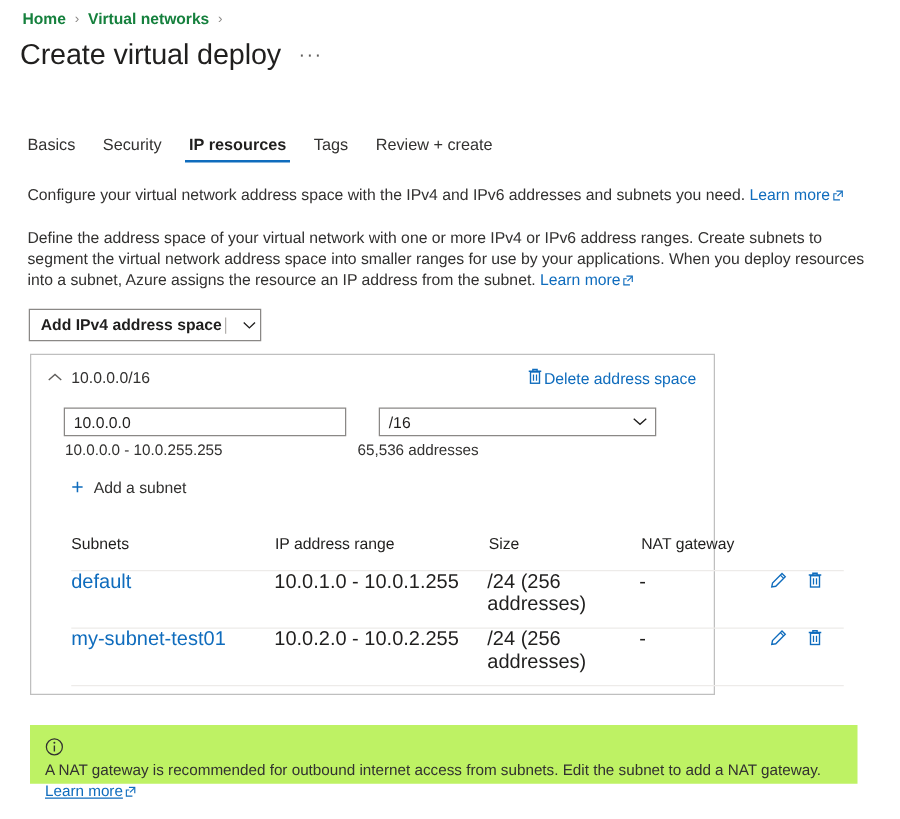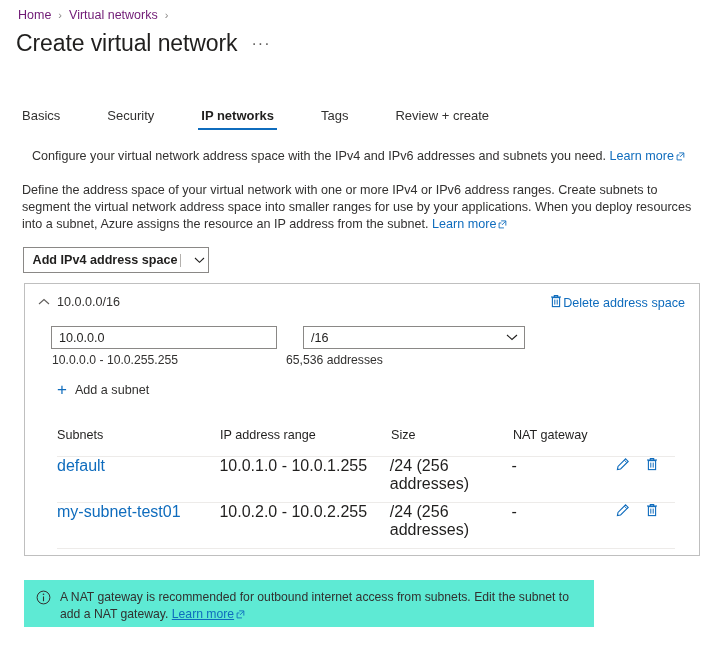--- a/index.html
+++ b/index.html
@@ -21,23 +21,24 @@
   .breadcrumb {
     position: absolute;
     left: 18px;
     top: 8px;
     display: flex;
     align-items: center;
     gap: 7px;
     font-size: 12.5px;
   }
   .crumb-link {
-    color: #701a75;
+    color: #15803d;
     text-decoration: none;
     cursor: pointer;
+    font-weight: bold;
   }
   .crumb-sep {
     color: #8a8886;
     font-size: 11px;
   }
 
   
   .page-title-row {
     position: absolute;
     left: 16px;
@@ -62,21 +63,20 @@
   }
 
   
   .tabs {
     position: absolute;
     left: 11px;
     top: 100px;
     display: flex;
     align-items: flex-end;
     height: 30px;
-    gap: 25px;
   }
   .tab {
     padding: 0 11px 7px 11px;
     font-size: 13px;
     color: #323130;
     cursor: pointer;
     position: relative;
     white-space: nowrap;
   }
   .tab.active {
@@ -89,21 +89,21 @@
     left: 8px;
     right: 8px;
     bottom: 0;
     height: 2px;
     background: #0f6cbd;
   }
 
   
   .intro1 {
     position: absolute;
-    left: 32px;
+    left: 22px;
     top: 148px;
     width: 676px;
     font-size: 12.6px;
     line-height: 17px;
     color: #323130;
   }
   .intro2 {
     position: absolute;
     left: 22px;
     top: 182px;
@@ -160,21 +160,21 @@
     align-items: center;
     justify-content: center;
     color: #201f1e;
   }
 
   
   .card {
     position: absolute;
     left: 24px;
     top: 283px;
-    width: 676px;
+    width: 548px;
     height: 273px;
     border: 1px solid #bfbfbf;
     background: #ffffff;
     box-sizing: border-box;
   }
   .card-header {
     position: absolute;
     left: 0;
     top: 0;
     right: 0;
@@ -333,26 +333,27 @@
     cursor: pointer;
     display: inline-flex;
     color: #0f6cbd;
   }
 
   
   .info-banner {
     position: absolute;
     left: 24px;
     top: 580px;
-    width: 570px;
+    width: 662px;
     height: 47px;
-    background: #5eead4;
+    background: #bef264;
     box-sizing: border-box;
     display: flex;
     padding: 9px 12px 0 12px;
+    flex-direction: column;
   }
   .info-ico {
     flex: 0 0 auto;
     margin-right: 9px;
     margin-top: 1px;
     color: #323130;
   }
   .info-text {
     font-size: 12.2px;
     line-height: 17px;
@@ -364,28 +365,28 @@
 <body>
 
 <div class="breadcrumb">
   <span class="crumb-link">Home</span>
   <span class="crumb-sep">›</span>
   <span class="crumb-link">Virtual networks</span>
   <span class="crumb-sep">›</span>
 </div>
 
 <div class="page-title-row">
-  <span class="page-title">Create virtual network</span>
+  <span class="page-title">Create virtual deploy</span>
   <span class="title-ellipsis">···</span>
 </div>
 
 <div class="tabs">
   <div class="tab">Basics</div>
   <div class="tab">Security</div>
-  <div class="tab active">IP networks</div>
+  <div class="tab active">IP resources</div>
   <div class="tab">Tags</div>
   <div class="tab">Review + create</div>
 </div>
 
 <div class="intro1">
   <span>Configure your virtual network address space with the IPv4 and IPv6 addresses and subnets you need.</span>
   <a class="link">Learn more</a><span class="ext-ico"><svg width="9" height="9" viewBox="0 0 10 10">
         <path d="M3.5 1h5.2v5.2" fill="none" stroke="#0f6cbd" stroke-width="1"></path>
         <path d="M8.5 1.4L4.4 5.5" fill="none" stroke="#0f6cbd" stroke-width="1"></path>
         <path d="M6.6 8.8H1.2V3.3h2.6" fill="none" stroke="#0f6cbd" stroke-width="1"></path>

